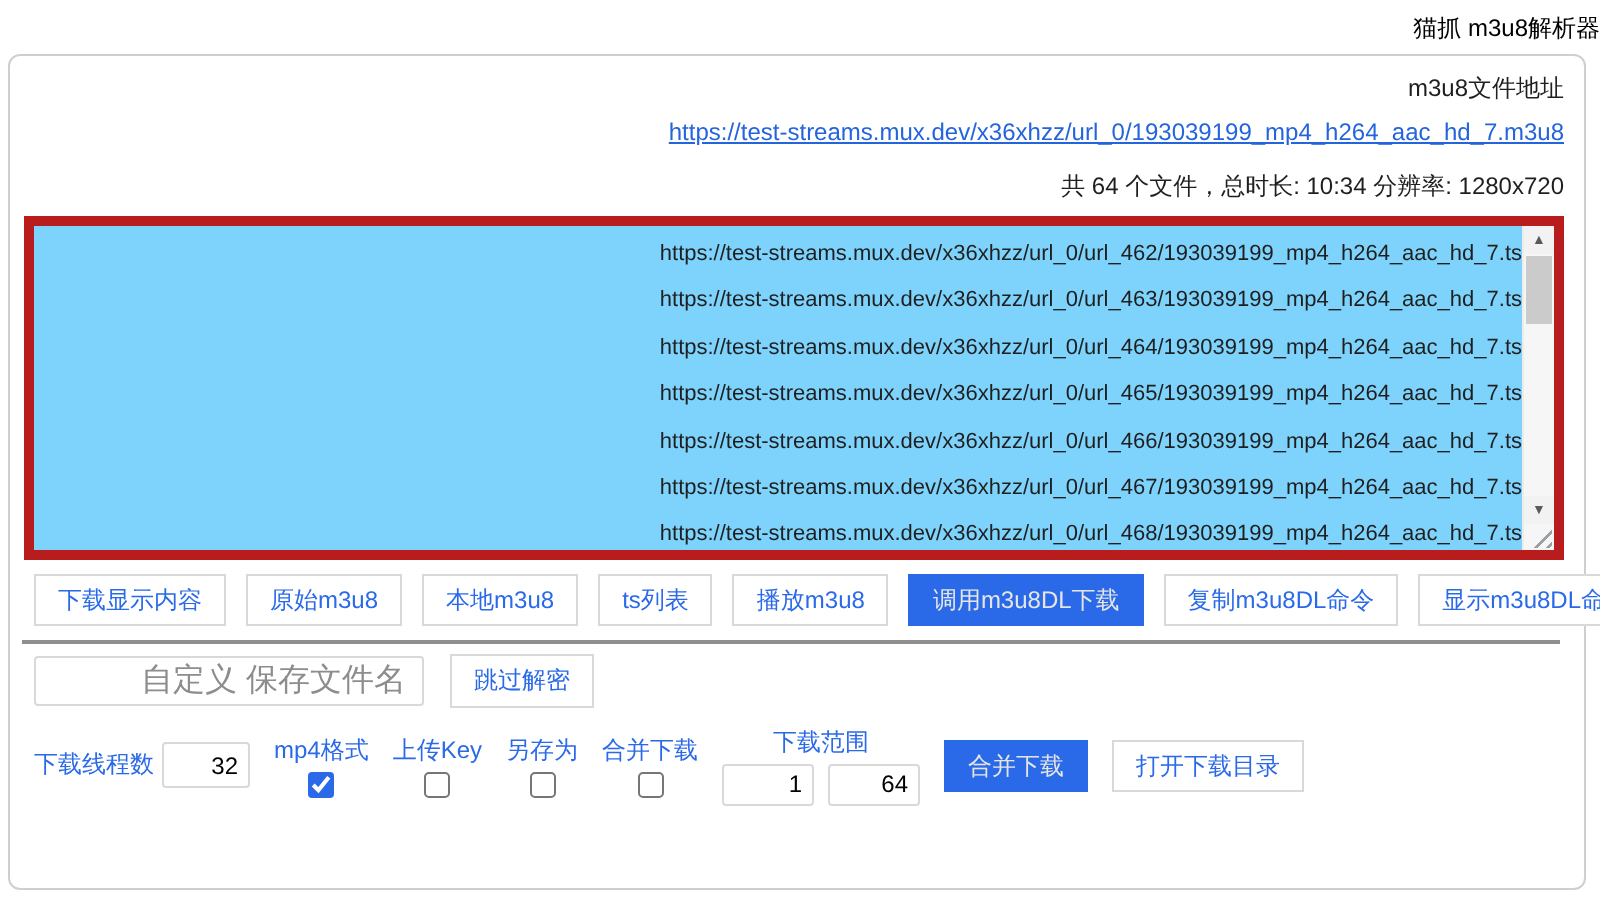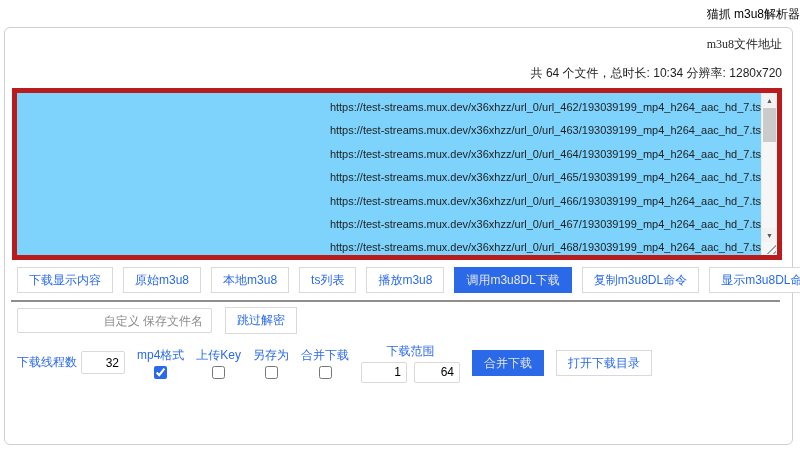--- a/index.html
+++ b/index.html
@@ -9,21 +9,21 @@
     width:800px; height:451px; overflow:hidden; background:#fff;
     font-family:"Liberation Sans","DejaVu Sans",sans-serif;
     font-size:12px; color:#1f1f1f;
   }
   .page-title { padding:6px 0 4px 5px; font-size:12px; color:#000; }
   .container {
     margin:0 7px 0 4px; height:418px; background:#fff;
     border:1px solid #cfcfcf; border-radius:6px;
     padding:6px 10px 10px 4px;
   }
-  .field-label { margin:2px 0 0 9px;font-family:Liberation Serif, serif; }
+  .field-label { margin:2px 0 0 9px; }
   .m3u8-link { display:inline-block; margin:6px 0 0 9px; color:var(--link); text-decoration:underline; cursor:pointer; }
   .info-line { margin:12px 0 6px 9px; }
 
   .ta-wrap { position:relative; height:172px; margin-left:3px; border:5px solid #b91c1c; background:#7dd3fc; }
   .ts-textarea {
     position:absolute; left:0; top:0; width:calc(100% - 16px); height:100%;
     border:none; outline:none; resize:none; overflow:hidden;
     padding:3px 0 0 5px; background:transparent;
     font-family:"Liberation Sans","DejaVu Sans",sans-serif;
     font-size:11px; line-height:23.4px; white-space:pre; color:#1f1f1f;
@@ -46,21 +46,21 @@
     color:var(--accent); font-size:12px; line-height:1.2; padding:5px 11px;
     font-family:inherit; cursor:pointer; white-space:nowrap;
   }
   .btn.primary { background:var(--accent); border-color:var(--accent); color:#e5e5e5; }
 
   .divider { border:none; border-top:2px solid #8e8e8e; margin:7px 2px 5px 2px; }
 
   .input-row { display:flex; gap:13px; margin:0 0 0 8px; align-items:center; }
   .text-input {
     width:195px; height:25px; border:1px solid #d9d9d9; border-radius:2px;
-    padding:5px 8px; font-size:12px; font-family:inherit; color:#333; outline:none;
+    padding:5px 8px; font-size:16px; font-family:inherit; color:#333; outline:none;
   }
   .text-input::placeholder { color:#8d8d8d; }
 
   .dl-row { display:flex; align-items:center; gap:12px; margin:9px 0 0 8px; }
   .blue-label { color:var(--accent); white-space:nowrap; }
   .threads-input { width:44px; height:23px; border:1px solid #d9d9d9; border-radius:2px; padding:0 5px; font-size:12px; margin-left:4px; outline:none; }
   .pair { display:flex; align-items:center; }
   .cb-stack { display:flex; flex-direction:column; align-items:center; gap:2px; }
   .cb-stack input[type=checkbox] { width:13px; height:13px; accent-color:var(--accent); margin:0; cursor:pointer; }
   .range-group { display:flex; flex-direction:column; align-items:center; gap:2px; }
@@ -68,20 +68,21 @@
   .range-input { width:46px; height:21px; border:1px solid #d9d9d9; border-radius:2px; padding:0 5px; font-size:12px; outline:none; }
 </style>
 </head>
 <body>
 
 <div class="page-title">猫抓 m3u8解析器</div>
 
 <div class="container">
 
   <div class="field-label">m3u8文件地址</div>
+  <a class="m3u8-link" href="#">https://test-streams.mux.dev/x36xhzz/url_0/193039199_mp4_h264_aac_hd_7.m3u8</a>
 
   <div class="info-line">共 64 个文件，总时长: 10:34 分辨率: 1280x720</div>
 
   <div class="ta-wrap">
     <textarea class="ts-textarea" readonly="" spellcheck="false" style="">https://test-streams.mux.dev/x36xhzz/url_0/url_462/193039199_mp4_h264_aac_hd_7.ts
 https://test-streams.mux.dev/x36xhzz/url_0/url_463/193039199_mp4_h264_aac_hd_7.ts
 https://test-streams.mux.dev/x36xhzz/url_0/url_464/193039199_mp4_h264_aac_hd_7.ts
 https://test-streams.mux.dev/x36xhzz/url_0/url_465/193039199_mp4_h264_aac_hd_7.ts
 https://test-streams.mux.dev/x36xhzz/url_0/url_466/193039199_mp4_h264_aac_hd_7.ts
 https://test-streams.mux.dev/x36xhzz/url_0/url_467/193039199_mp4_h264_aac_hd_7.ts

